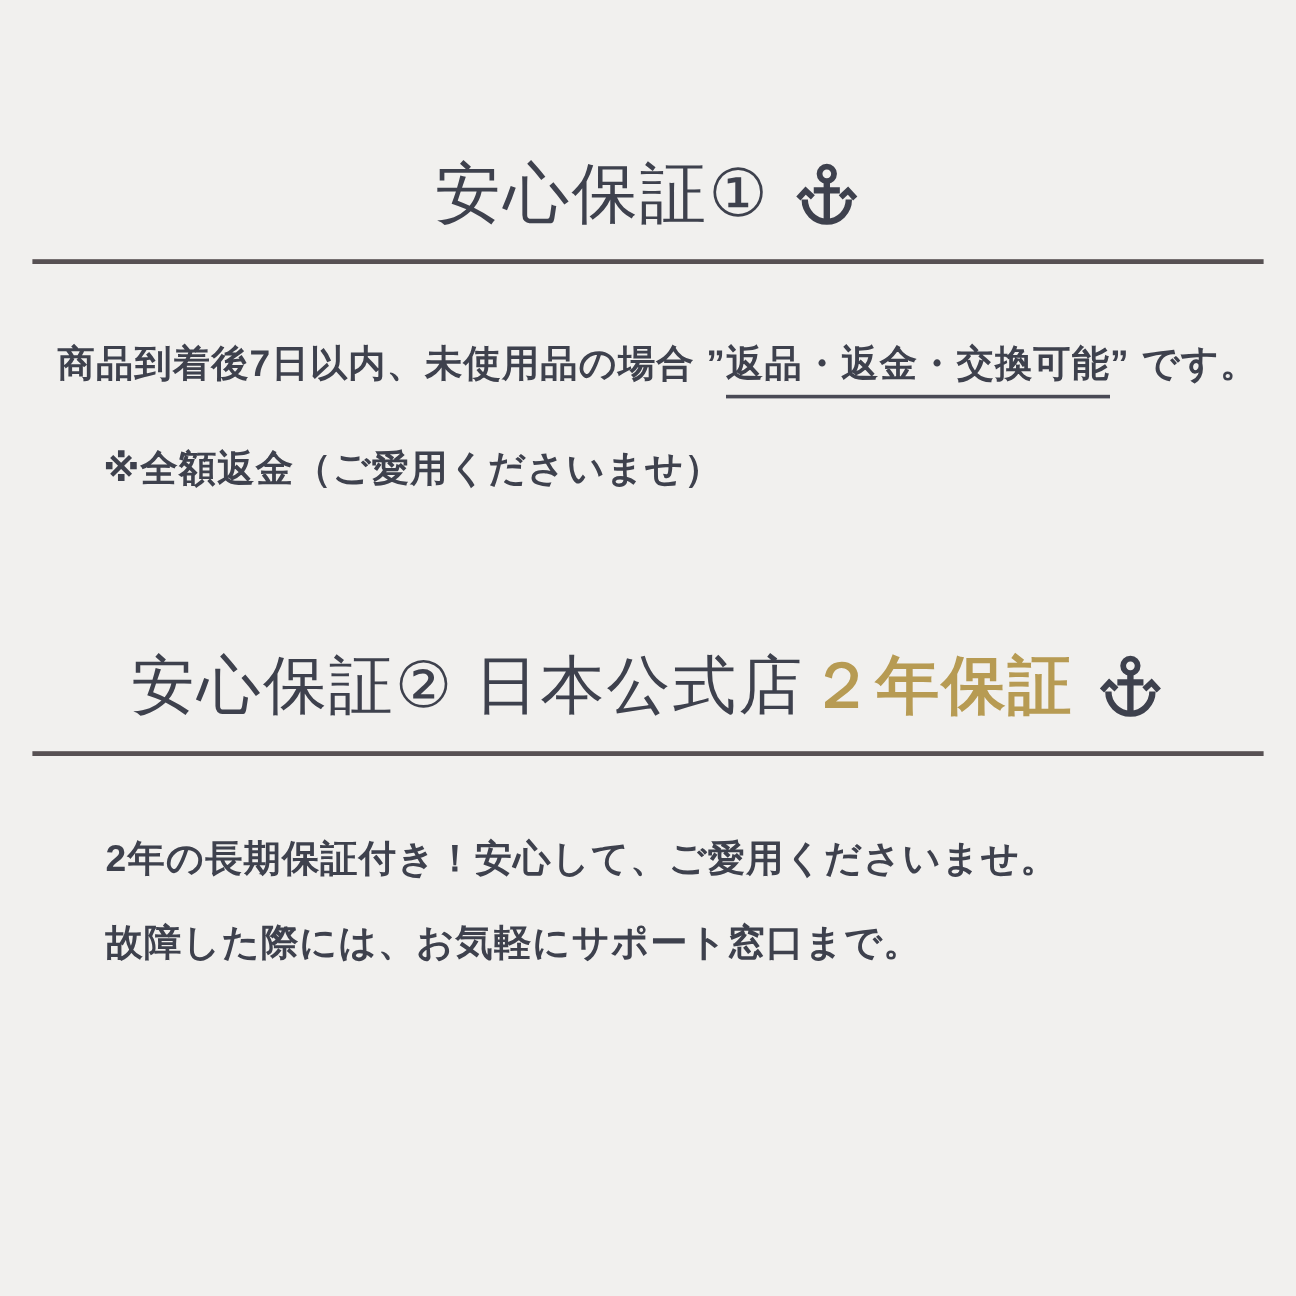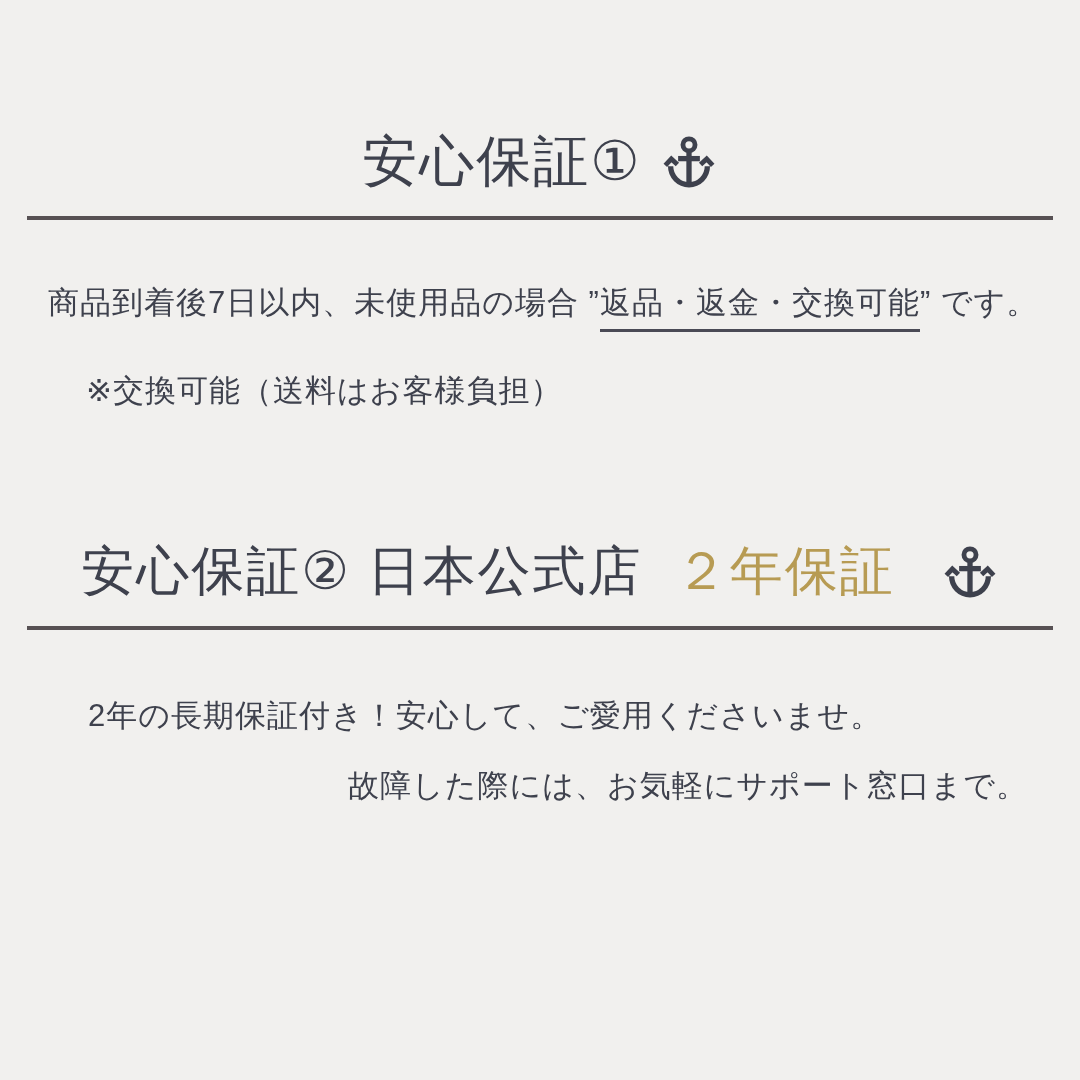--- a/index.html
+++ b/index.html
@@ -21,44 +21,44 @@
   }
   .title-row{
     display:flex;justify-content:center;align-items:center;
     height:72px;
     font-size:55px;
     font-weight:500;
     letter-spacing:2px;
     white-space:nowrap;
   }
   .title-row.first{margin-top:126px;}
-  .title-row.second{margin-top:126px;font-size:53px;gap:28px;}
+  .title-row.second{margin-top:126px;font-size:53px;}
   .title-gold{color:var(--gold);margin-left:0.42em;}
-  .title-gold.tight{margin-left:0.08em;}
+  .title-gold.tight{margin-left:0.08em;font-weight:bold;}
   .anchor{width:58px;height:58px;margin-left:18px;flex:0 0 auto;}
   .anchor path,.anchor circle{stroke:var(--ink);fill:none;}
   .rule{
     height:4px;
     margin:18px 27px 0 27px;
     background:var(--rule);
   }
-  .body-block{margin-top:64px;padding:0 52px 0 48px;}
+  .body-block{margin-top:64px;padding:0 36px 0 48px;font-weight:bold;}
   .body-block.second{margin-top:66px;padding-left:88px;}
   .body-block p{
     font-size:31px;
     line-height:38px;
     letter-spacing:1px;
     white-space:nowrap;
   }
   .body-block.second p{line-height:40px;}
   .p1{margin-bottom:40px;}
   .p2{margin-bottom:40px;margin-left:-6px;}
   .p3{padding-left:38px;}
   .p4{margin-bottom:30px;}
-  .p5{margin-bottom:32px;text-align:right;}
+  .p5{margin-bottom:32px;}
   .p6{font-size:27px;line-height:34px;}
   .underlined{
     display:inline-block;
     padding-bottom:7px;
     border-bottom:3px solid var(--underline);
   }
 </style>
 </head>
 <body>
 
@@ -72,21 +72,21 @@
         <path d="M12 7.4 V20.6" stroke-width="2.2"></path>
         <path d="M7.5 10.6 H16.5" stroke-width="2.2"></path>
         <path d="M4.4 13.8 A7.6 7.6 0 0 0 19.6 13.8" stroke-width="2.2"></path>
         <path d="M2.2 13.4 L4.7 10.7 L7.2 13.0" stroke-width="2"></path>
         <path d="M16.8 13.0 L19.3 10.7 L21.8 13.4" stroke-width="2"></path>
       </svg>
     </h1>
     <div class="rule"></div>
     <div class="body-block">
       <p class="p1"><span>商品到着後7日以内、未使用品の場合 ”</span><span class="underlined">返品・返金・交換可能</span><span>” です。</span></p>
-      <p class="p3">※交換可能（送料はお客様負担）</p>
+      <p class="p3">※全額返金（ご愛用くださいませ）</p>
     </div>
   </section>
 
   <section>
     <h1 class="title-row second">
       <span>安心保証② 日本公式店</span>
       <span class="title-gold tight">２年保証</span>
       <svg class="anchor" viewBox="0 0 24 24" aria-hidden="true">
         <circle cx="12" cy="4.9" r="2.5" stroke-width="2"></circle>
         <path d="M12 7.4 V20.6" stroke-width="2.2"></path>

